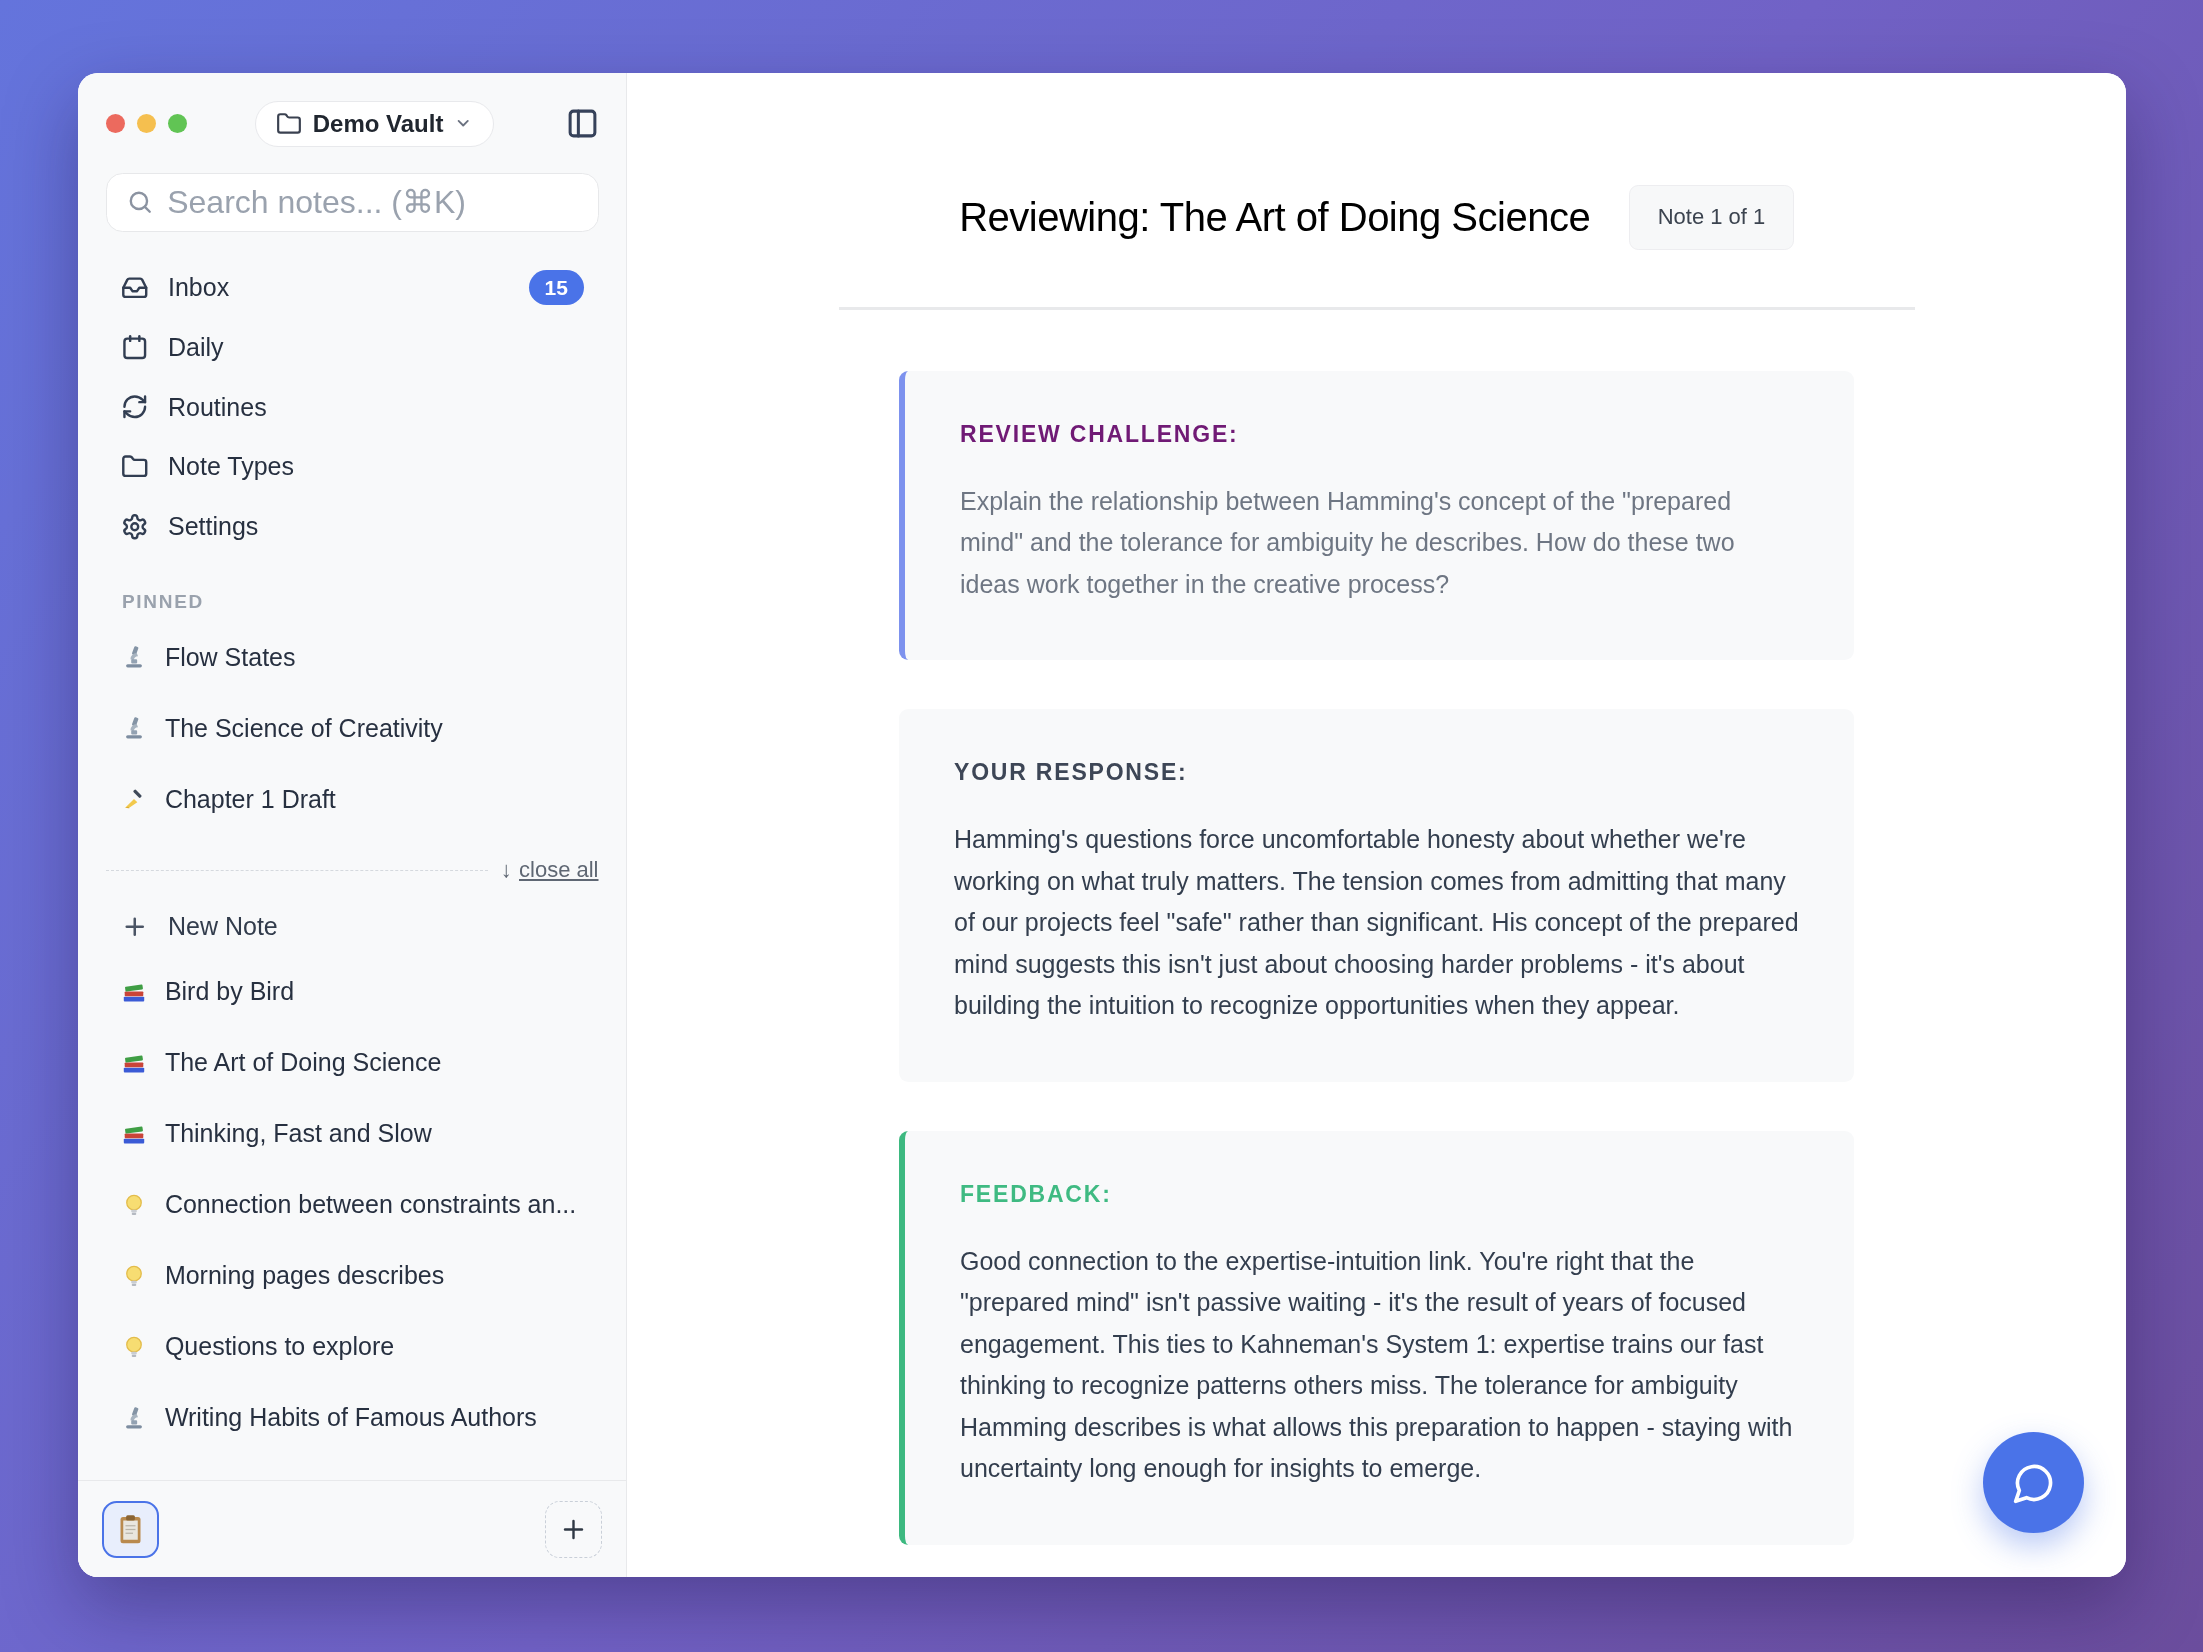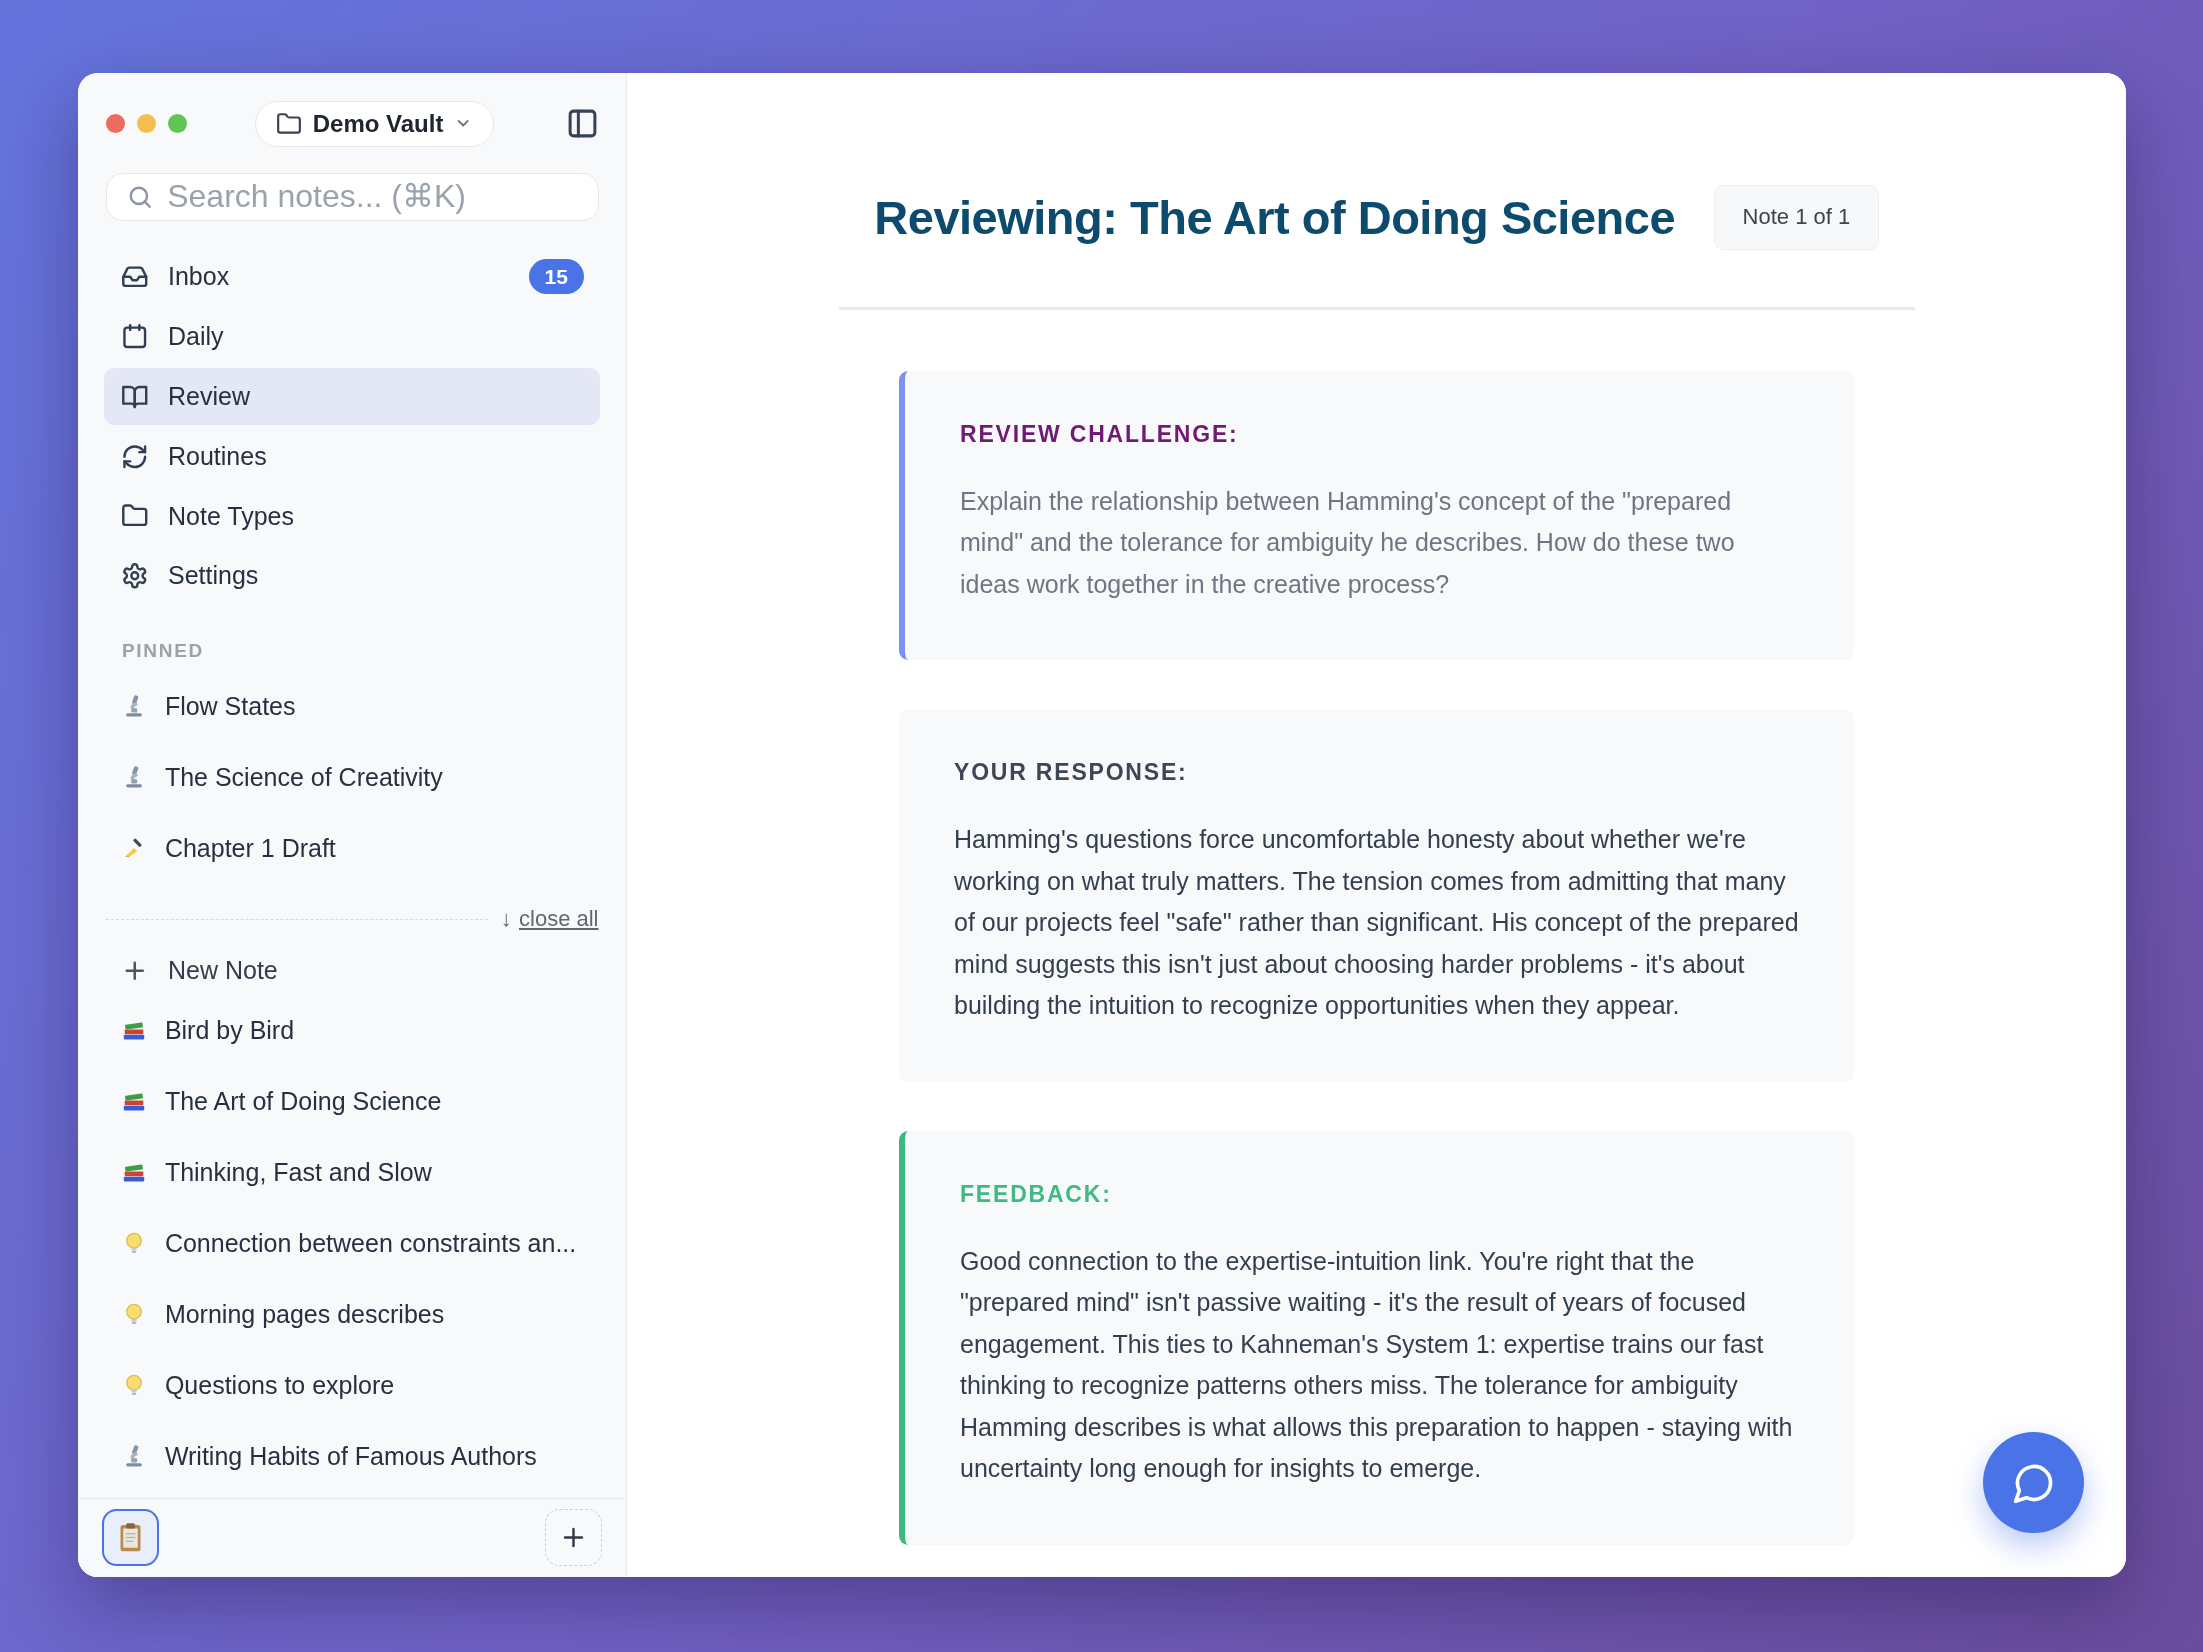--- a/index.html
+++ b/index.html
@@ -73,21 +73,21 @@
     width:57px; height:57px; border-radius:14.7px; border:2.8px solid #4a73e8; background:#e8eefc;
     display:flex; align-items:center; justify-content:center; cursor:pointer;
   }
   .plus-btn {
     width:57px; height:57px; border-radius:14.7px; border:1.8px dashed #c9cfd8; background:transparent;
     display:flex; align-items:center; justify-content:center; cursor:pointer;
   }
   
   .main { flex:1; background:#fff; position:relative; padding-top:112px; }
   .title-row { display:flex; justify-content:center; align-items:center; gap:39px; margin-bottom:57px; }
-  .page-title { font-size:47px; font-weight:700; color:#0c4a6e; letter-spacing:-0.5px; }
+  .page-title { font-size:40px; font-weight:400; color:#000000; letter-spacing:-0.5px; }
   .note-counter {
     background:#f7f8f9; border:0.9px solid #ededf0; border-radius:9.2px;
     padding:18.4px 27.5px; font-size:22px; color:#3c4450;
   }
   .divider { width:1076px; height:2.8px; background:#e8e9eb; margin:0 auto 61px; }
   .section {
     width:955px; margin:0 auto 49px; background:#f8f9fa; border-radius:9.2px;
     padding:50px 55px 55px; 
   }
   .section.challenge { border-left:6.4px solid #7d92ee; }
@@ -162,29 +162,20 @@
         <div class="nav-item">
           <span class="icon">
             <svg width="27.5" height="27.5" viewBox="0 0 24 24" fill="none" stroke="#323e52" stroke-width="2.1" stroke-linecap="round" stroke-linejoin="round">
               <rect x="3" y="4" width="18" height="17" rx="2.5"></rect>
               <line x1="16" y1="2" x2="16" y2="6"></line>
               <line x1="8" y1="2" x2="8" y2="6"></line>
             </svg>
           </span>
           <span>Daily</span>
         </div>
-        <div class="nav-item active">
-          <span class="icon">
-            <svg width="27.5" height="27.5" viewBox="0 0 24 24" fill="none" stroke="#323e52" stroke-width="2.1" stroke-linecap="round" stroke-linejoin="round">
-              <path d="M2 3.5h6a4 4 0 0 1 4 4v13.5a3 3 0 0 0-3-3H2z"></path>
-              <path d="M22 3.5h-6a4 4 0 0 0-4 4v13.5a3 3 0 0 1 3-3h7z"></path>
-            </svg>
-          </span>
-          <span>Review</span>
-        </div>
         <div class="nav-item">
           <span class="icon">
             <svg width="27.5" height="27.5" viewBox="0 0 24 24" fill="none" stroke="#323e52" stroke-width="2.1" stroke-linecap="round" stroke-linejoin="round">
               <path d="M3 12a9 9 0 0 1 9-9 9.75 9.75 0 0 1 6.74 2.74L21 8"></path>
               <path d="M21 3v5h-5"></path>
               <path d="M21 12a9 9 0 0 1-9 9 9.75 9.75 0 0 1-6.74-2.74L3 16"></path>
               <path d="M8 16H3v5"></path>
             </svg>
           </span>
           <span>Routines</span>

